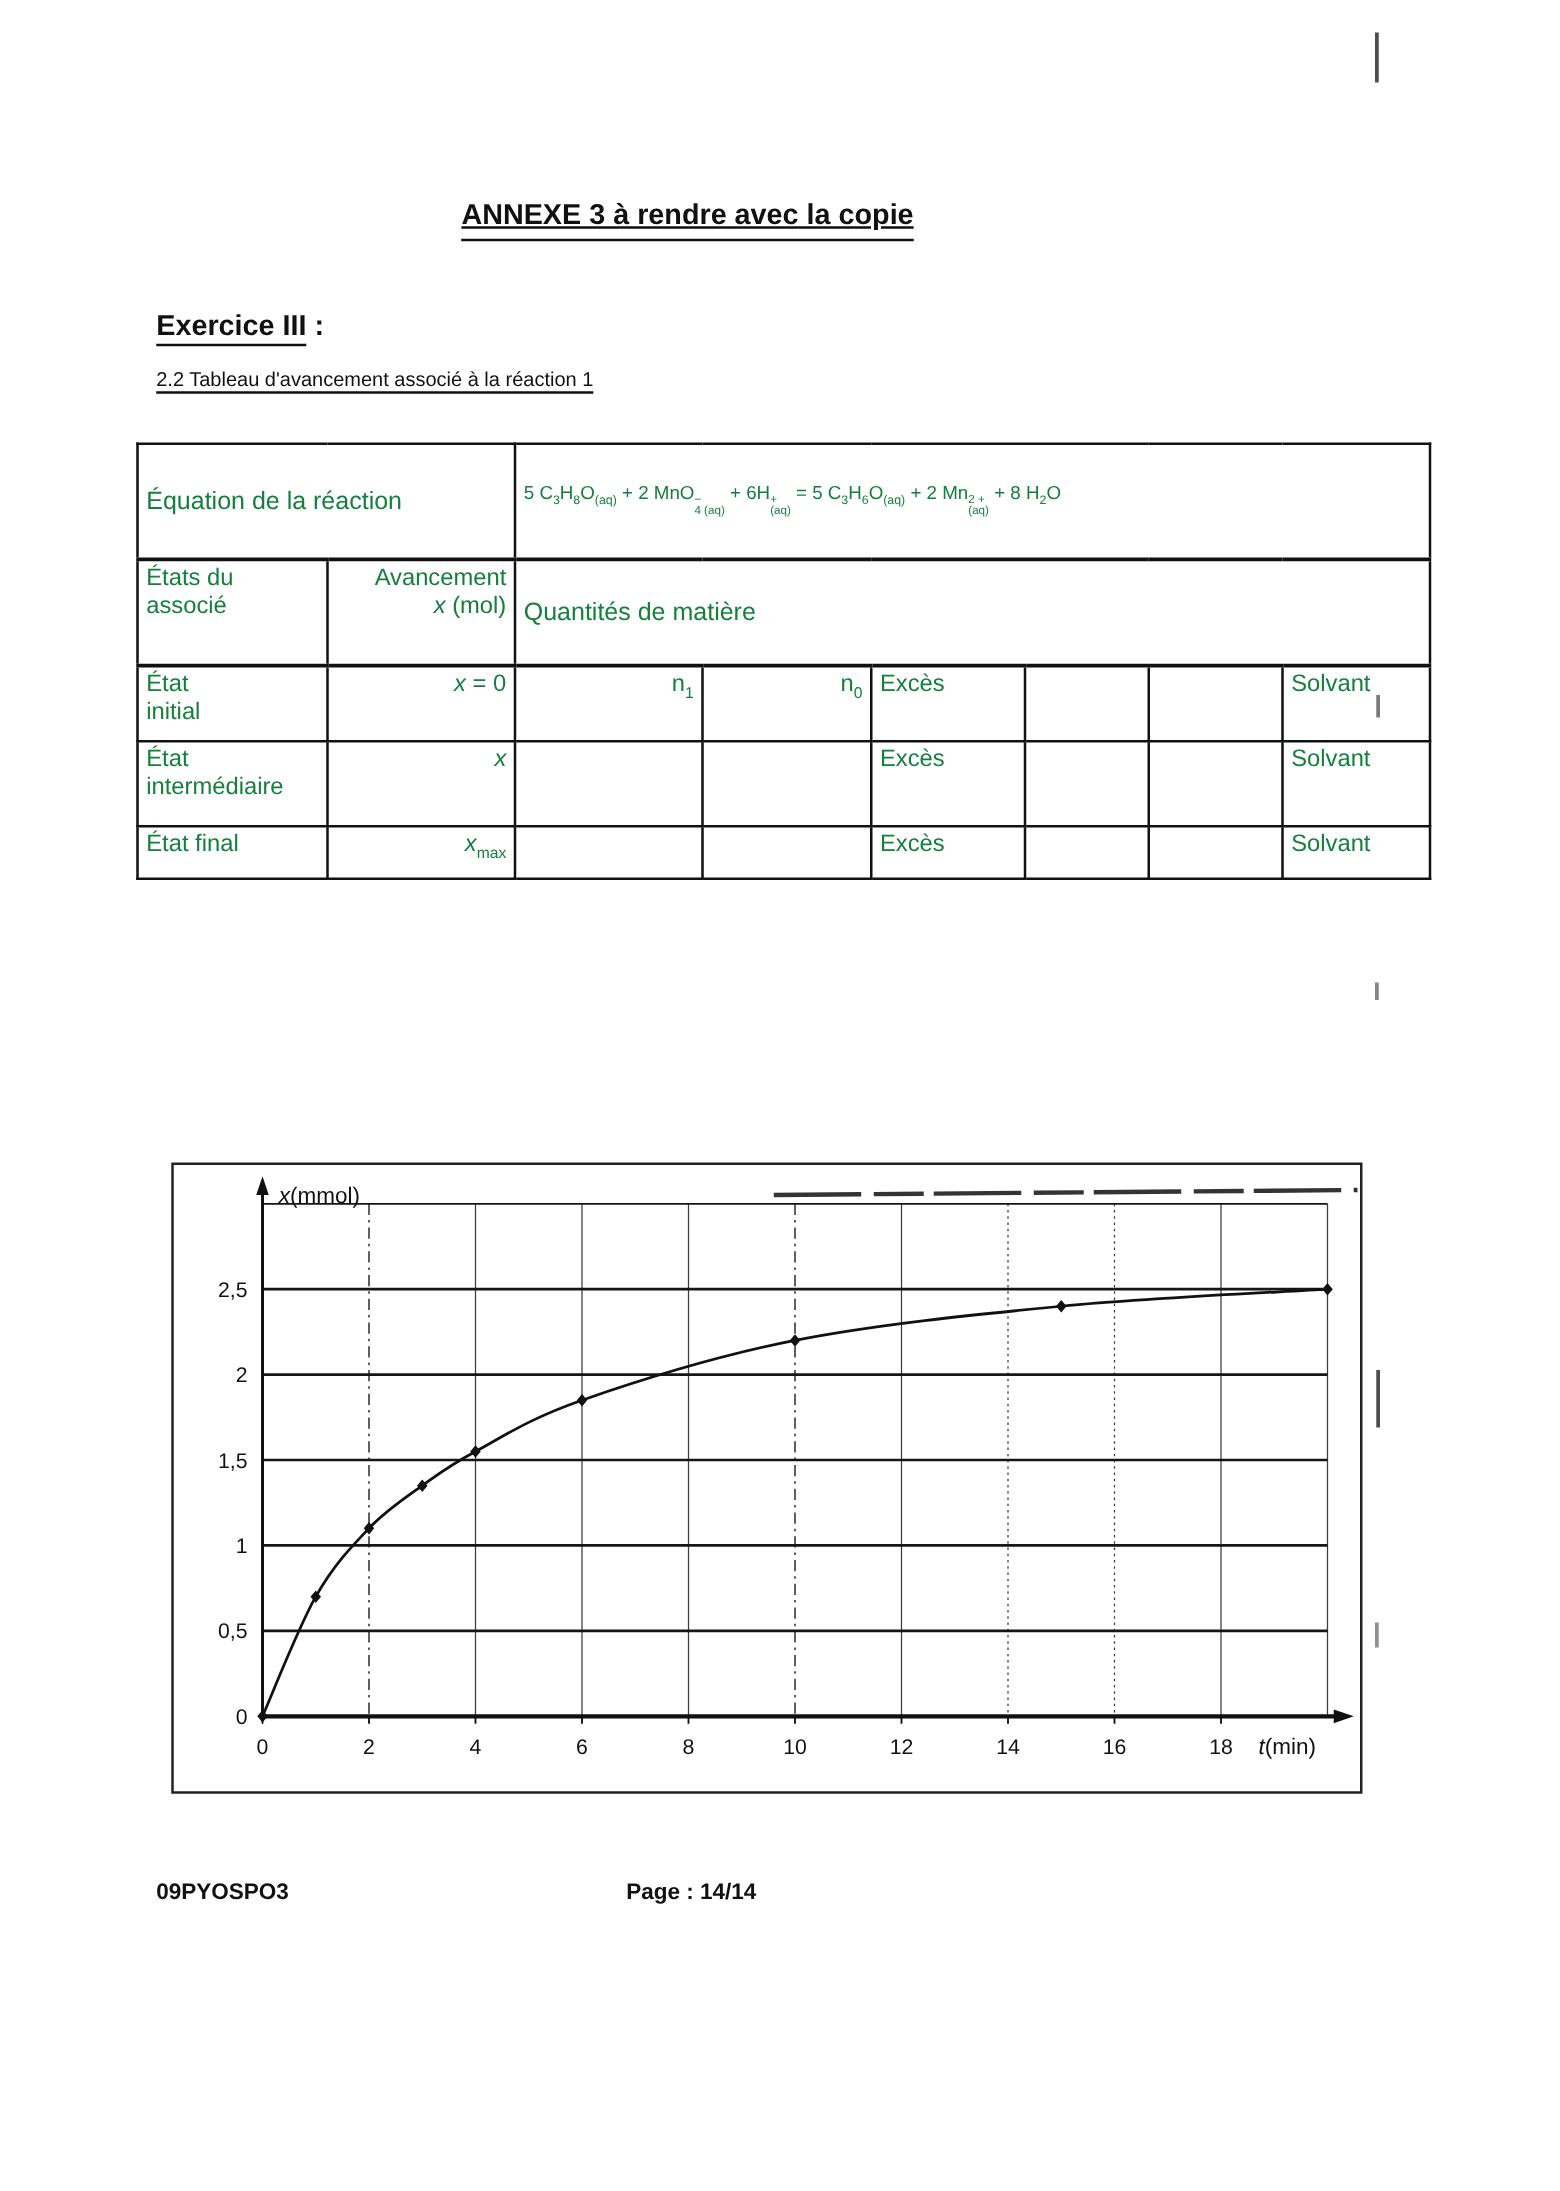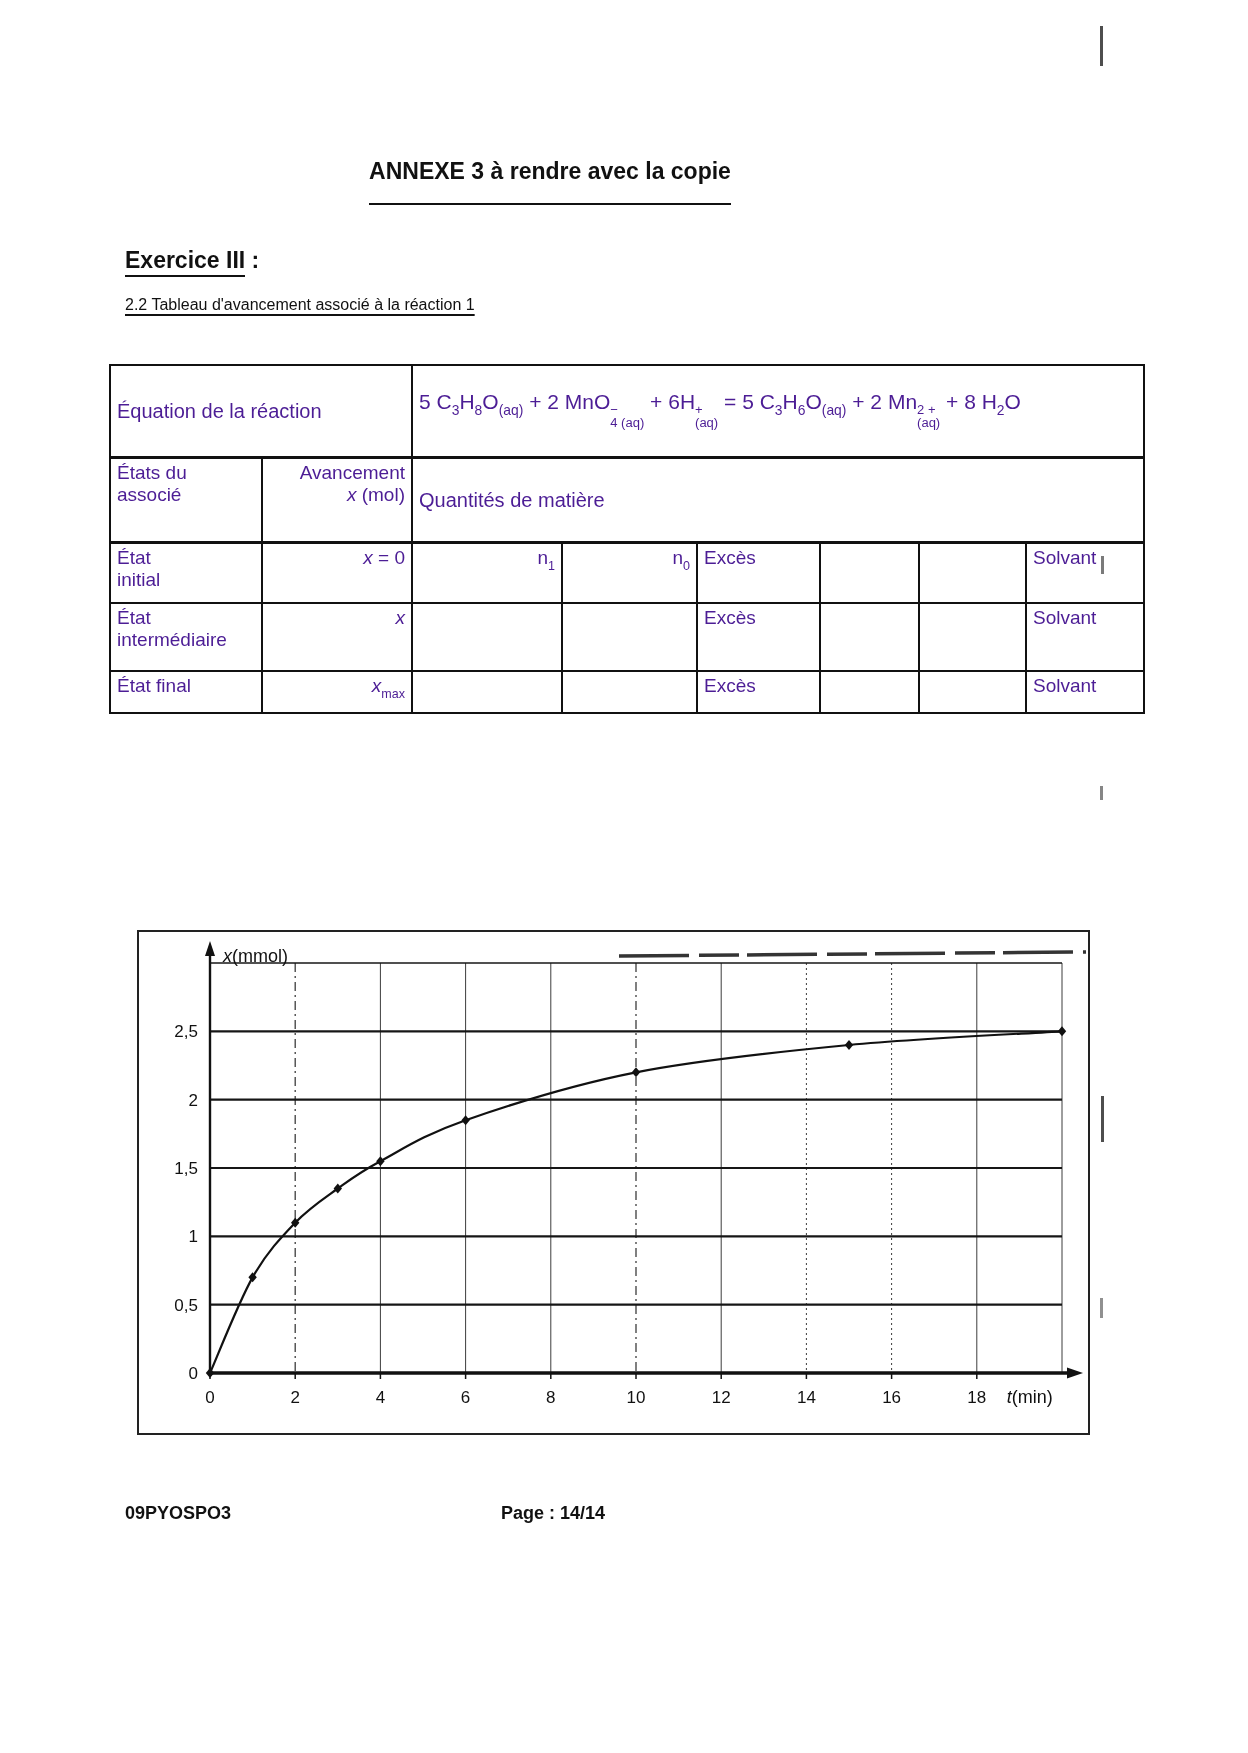--- a/index.html
+++ b/index.html
@@ -1,41 +1,41 @@
 <!DOCTYPE html>
 <html><head>
 <meta charset="utf-8">
 <style>
   html,body{margin:0;padding:0;background:#ffffff;}
   .page{position:relative;width:1248px;height:1753px;background:#ffffff;
         font-family:"Liberation Sans",sans-serif;color:#111;overflow:hidden;}
 
   .doc-title{position:absolute;top:158px;left:0;width:1100px;text-align:center;
              font-size:23px;font-weight:bold;}
-  .doc-title span{display:inline-block;border-bottom:2.5px solid #111;padding-bottom:18px;}
+  .doc-title span{display:inline-block;border-bottom:2.5px solid #111;padding-bottom:6px;text-decoration:underline;}
 
   .h-ex{position:absolute;top:247px;left:125px;font-size:23px;font-weight:bold;}
   .h-ex .u{border-bottom:2.5px solid #111;padding-bottom:2px;}
 
   .h22{position:absolute;top:296px;left:125px;font-size:16px;
        text-decoration:underline;text-decoration-thickness:1.5px;text-underline-offset:4px;}
 
   .h32{position:absolute;top:812px;left:125px;width:850px;font-size:21px;line-height:33px;
        text-decoration:underline;text-decoration-thickness:1.5px;text-underline-offset:4px;}
 
-  table.adv{position:absolute;top:364px;left:109px;width:1034px;border-collapse:collapse;
-            table-layout:fixed;font-size:19px;color:#4c1d95;}
+  table.adv{position:absolute;top:354px;left:109px;width:1034px;border-collapse:collapse;
+            table-layout:fixed;font-size:19px;color:#15803d;}
   table.adv td{border:2px solid #111;padding:3px 6px;vertical-align:top;overflow:hidden;}
   table.adv tr.r-eq td{height:84px;vertical-align:middle;}
   table.adv tr.r-head td{height:76px;border-top-width:3px;}
   table.adv tr.r-init td{height:52px;border-top-width:3px;}
   table.adv tr.r-int td{height:60px;}
   table.adv tr.r-fin td{height:34px;}
   .eq-label{font-size:20px;padding-left:12px;}
-  .eq-cell{font-size:21px;padding-left:10px;white-space:nowrap;border-radius:10px;}
+  .eq-cell{font-size:15px;padding-left:10px;white-space:nowrap;border-radius:10px;}
   .c-center{text-align:right;}
   .pre{white-space:pre-line;}
   .qty{font-size:20px;vertical-align:middle !important;}
 
   sub.tk-sub{font-size:0.66em;vertical-align:-0.45em;line-height:0;}
   .tk-stk{display:inline-flex;flex-direction:column;align-items:flex-start;
           font-size:0.62em;line-height:1.05;vertical-align:-0.5em;transform:translateY(-2px);}
   .tk-stk .stk-sup{display:block;}
   .tk-stk .stk-sub{display:block;}
   i{font-style:italic;}

